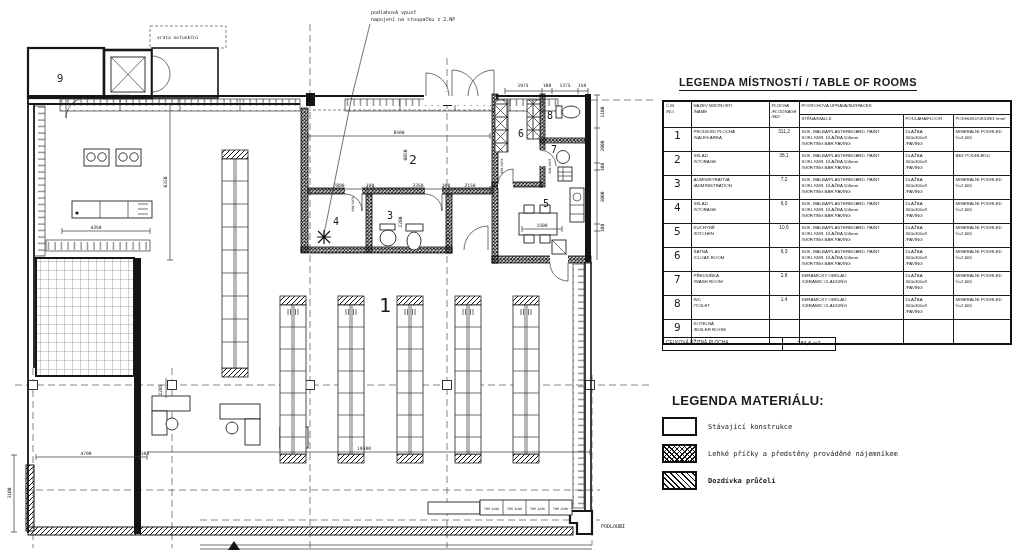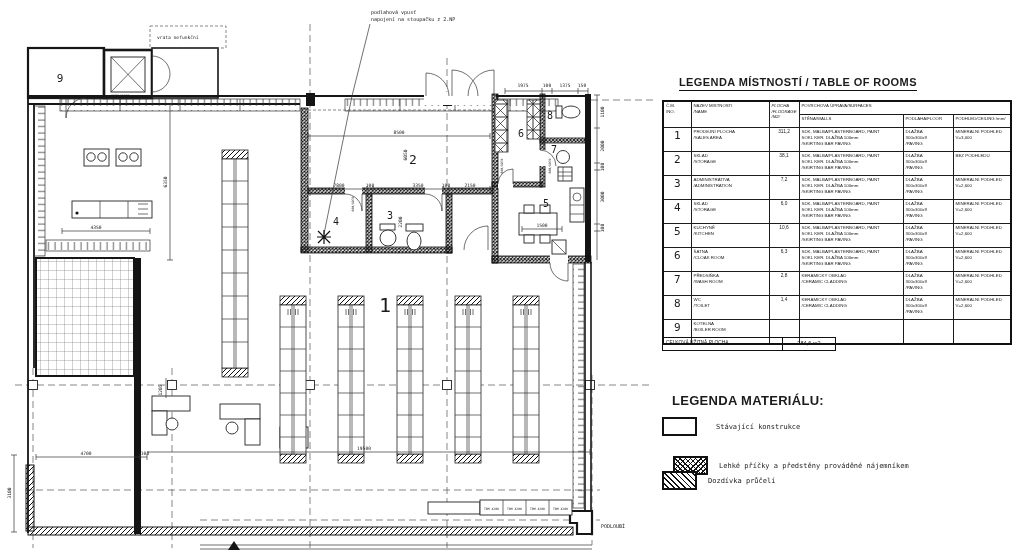--- a/index.html
+++ b/index.html
@@ -460,27 +460,27 @@
     </tbody>
   </table>
 
   <div class="total">
     <span class="tl">CELKOVÁ UŽITNÁ PLOCHA</span>
     <span class="tv">384,6 m2</span>
   </div>
 
   <div class="mat-title">LEGENDA MATERIÁLU:</div>
 
-  <div class="mat-item" style="top:417px;gap:8px;">
+  <div class="mat-item" style="top:417px;">
     <span class="sw sw1"></span>
     <span class="ml">Stávající konstrukce</span>
   </div>
-  <div class="mat-item" style="top:456px;margin-left:11px;">
+  <div class="mat-item" style="top:444px;">
     <span class="sw sw2"></span>
     <span class="ml">Lehké příčky a předstěny prováděné nájemníkem</span>
   </div>
-  <div class="mat-item" style="top:471px;">
+  <div class="mat-item" style="top:471px;font-weight:bold;">
     <span class="sw sw3"></span>
     <span class="ml">Dozdívka průčelí</span>
   </div>
 </div>
 
 </div>
 
 </body></html>

